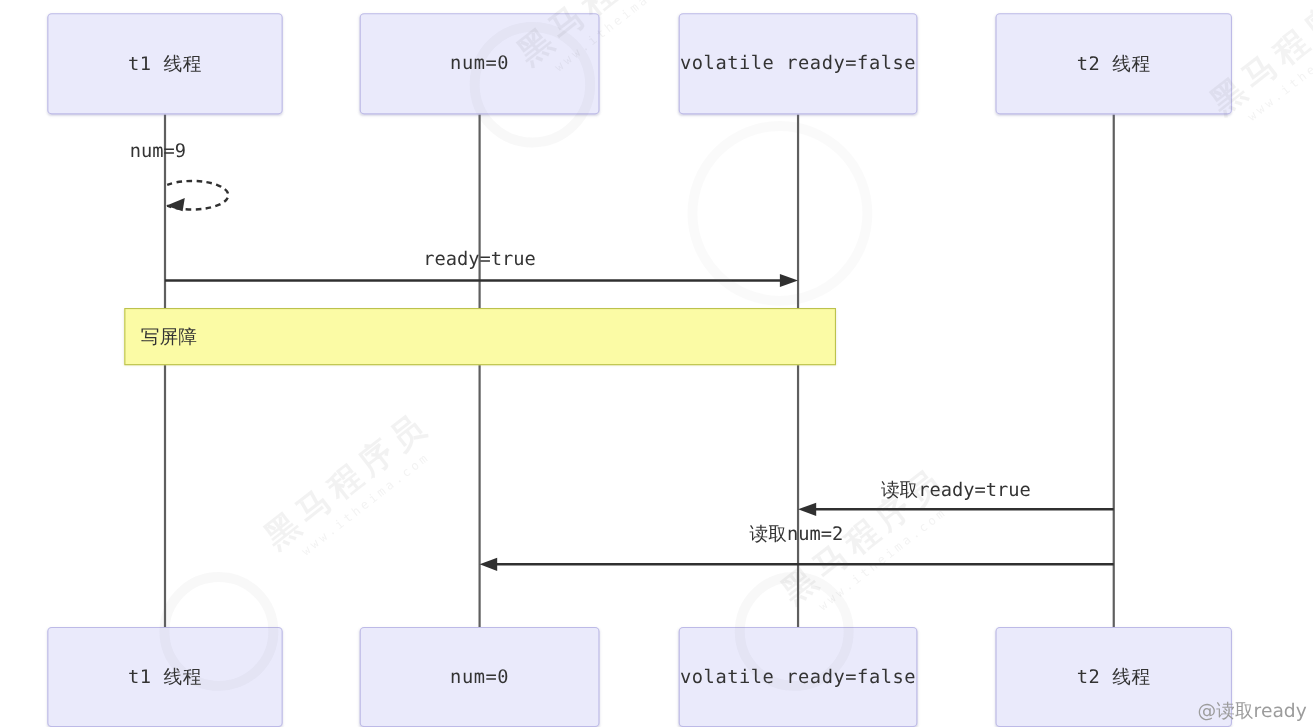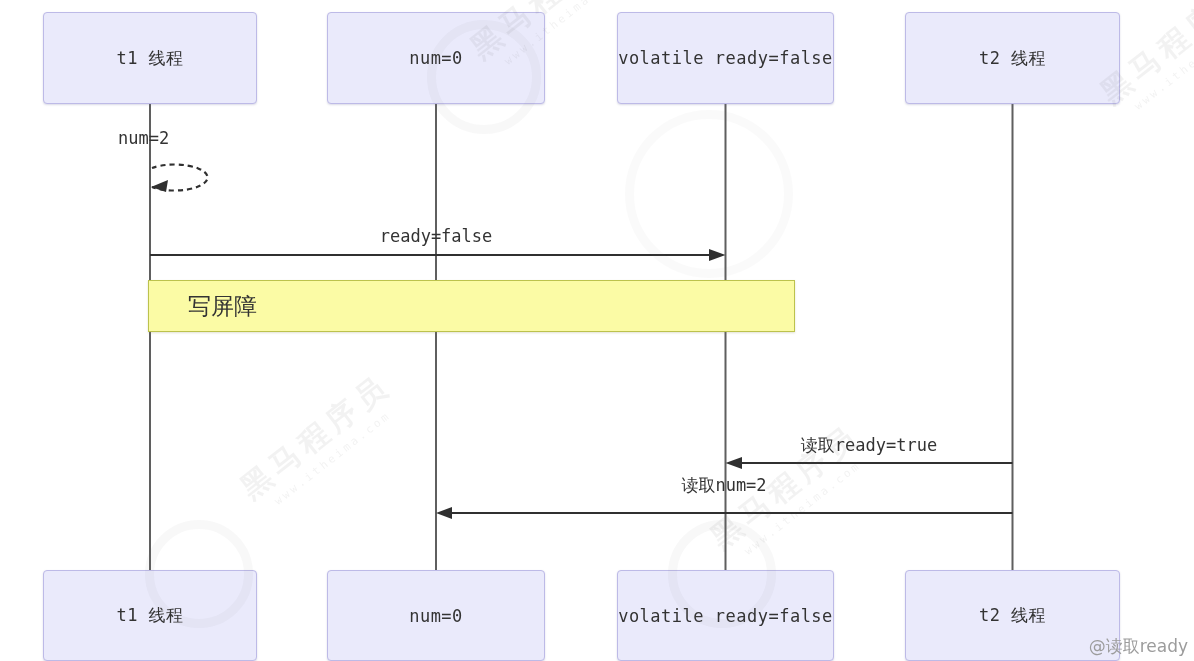--- a/index.html
+++ b/index.html
@@ -35,23 +35,22 @@
   .pbox.bottom{height:91px;}
   .msg-label{
     position:absolute;font-size:17px;text-align:center;white-space:nowrap;
   }
   .msg-label.left-align{text-align:left;}
   .barrier{
     position:absolute;box-sizing:border-box;
     background:var(--barrier-fill);
     border:1.6px solid var(--barrier-border);
     display:flex;align-items:center;
-    padding-left:39px;font-size:23px;
+    padding-left:14px;font-size:17px;
     box-shadow:0 1px 2px rgba(140,140,80,0.25);
-    margin-left:35px;
   }
   
   .wm{
     position:absolute;transform:rotate(-38deg);opacity:0.07;
     color:#555;text-align:center;pointer-events:none;white-space:nowrap;
   }
   .wm .wm-big{font-size:30px;font-weight:bold;letter-spacing:6px;}
   .wm .wm-small{font-size:11px;letter-spacing:3px;}
   .ring{
     position:absolute;border:9px solid #777;border-radius:50%;
@@ -108,22 +107,22 @@
   <div class="pbox bottom" style="left:327px;top:570px;width:218px;">
     <span>num=0</span>
   </div>
   <div class="pbox bottom" style="left:617px;top:570px;width:217px;">
     <span>volatile ready=false</span>
   </div>
   <div class="pbox bottom" style="left:905px;top:570px;width:215px;">
     <span>t2 线程</span>
   </div>
 
-  <div class="msg-label left-align" style="left:118px;top:128px;">num=2</div>
-  <div class="msg-label" style="left:286px;top:226px;width:300px;">ready=false</div>
+  <div class="msg-label left-align" style="left:118px;top:128px;">num=9</div>
+  <div class="msg-label" style="left:286px;top:226px;width:300px;">ready=true</div>
   <div class="msg-label" style="left:719px;top:434px;width:300px;">读取ready=true</div>
   <div class="msg-label" style="left:574px;top:474px;width:300px;">读取num=2</div>
 
   <div class="barrier" style="left:113px;top:280px;width:647px;height:52px;">
     <span>写屏障</span>
   </div>
 
   <div class="wm" style="left:230px;top:415px;">
     <div class="wm-big">黑马程序员</div>
     <div class="wm-small">www.itheima.com</div>

